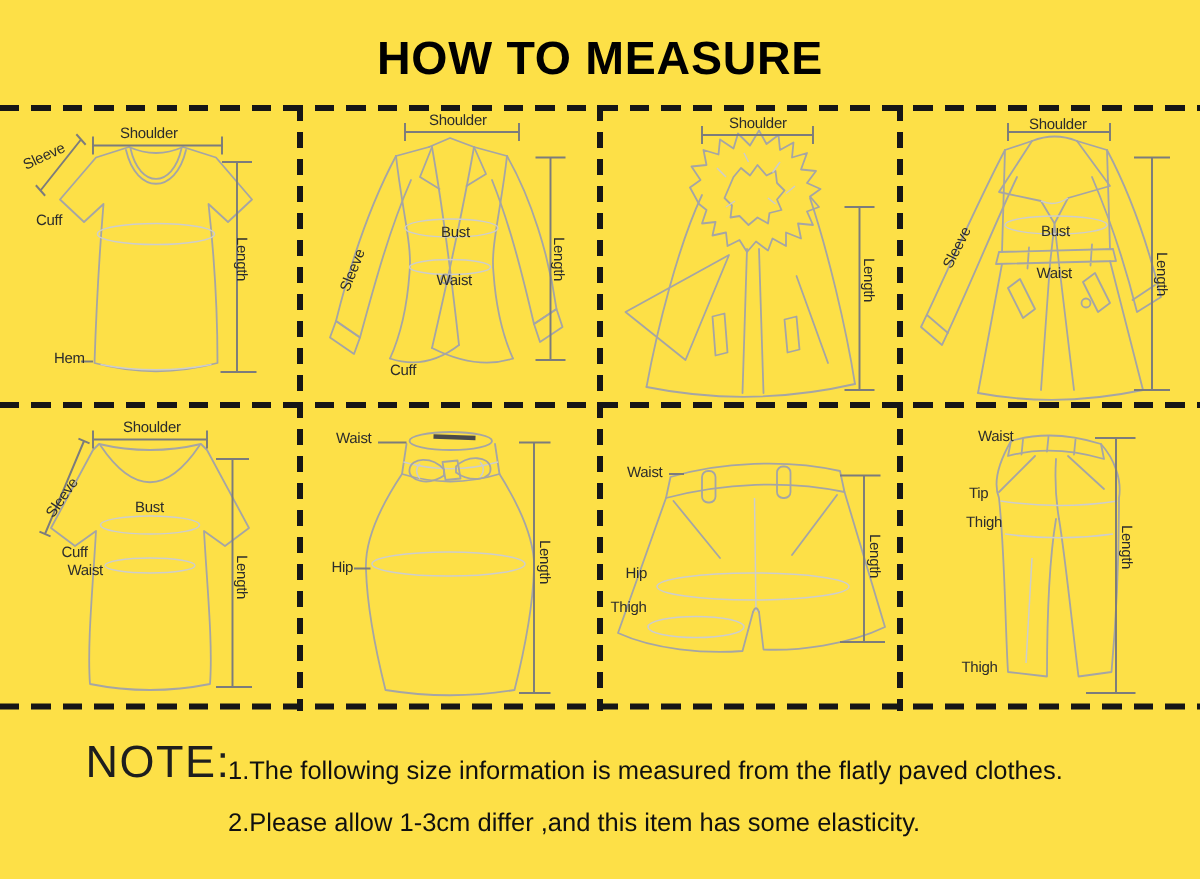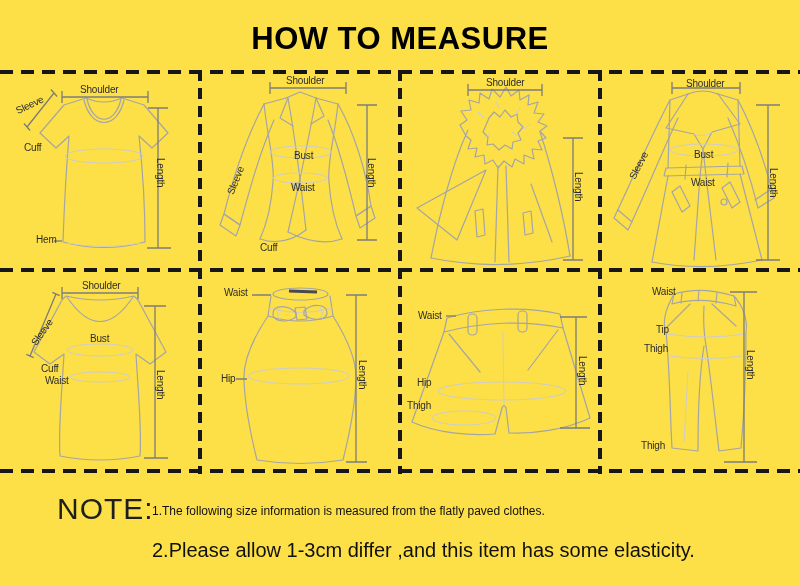--- a/index.html
+++ b/index.html
@@ -25,22 +25,22 @@
 
   .lbl { position:absolute; font-size:10px; line-height:11px; color:#2c2c2c;
          letter-spacing:-0.2px; white-space:nowrap; }
   .rot    { transform-origin:0 0; transform:rotate(90deg); }
   .slv25  { transform-origin:0 0; transform:rotate(-25deg); }
   .slv68  { transform-origin:0 0; transform:rotate(-68deg); }
   .slv63  { transform-origin:0 0; transform:rotate(-63deg); }
   .slv55  { transform-origin:0 0; transform:rotate(-55deg); }
 
   .note-head  { position:absolute; left:57px;  top:492px; font-size:30px; color:#1e1e1e; letter-spacing:1px; }
-  .note-line1 { position:absolute; left:152px; top:504px; font-size:12px; color:#101010; }
-  .note-line2 { position:absolute; left:152px; top:539px; font-size:20px; color:#101010; }
+  .note-line1 { position:absolute; left:152px; top:504px; font-size:17px; color:#101010; }
+  .note-line2 { position:absolute; left:152px; top:539px; font-size:17px; color:#101010; }
 </style>
 </head>
 <body>
 
 <div class="page">
 
   <div class="title">HOW TO MEASURE</div>
 
   <div>
     <div class="hline" style="top:70px"></div>
@@ -210,21 +210,21 @@
       <path class="g" d="M82,23 L81,33 M99,21 L98,31 M117,23 L116,33"></path>
       <path class="g" d="M104,36 C103,52 104,64 106,76"></path>
       <path class="g" d="M74,24 C66,38 62,52 66,62 C70,100 70,145 72,178 L98,181 C98,140 100,100 104,76"></path>
       <path class="g" d="M134,26 C143,36 148,50 146,62 C146,100 144,145 141,178 L119,181 C114,140 110,100 106,76"></path>
       <path class="g" d="M66,58 L90,34 M112,34 L136,56"></path>
       <path class="gl" d="M67,64 Q106,70 145,64 M70,86 Q106,91 142,86"></path>
       <path class="gl" d="M88,102 L84,172"></path>
       <path class="dim" d="M144,22 V192 M130,22 H157 M124,192 H157"></path>
     </svg>
     <span class="lbl" style="left:52px;top:16px">Waist</span>
-    <span class="lbl" style="left:56px;top:54px">Tip</span>
+    <span class="lbl" style="left:46px;top:54px">Tip</span>
     <span class="lbl" style="left:44px;top:73px">Thigh</span>
     <span class="lbl" style="left:41px;top:170px">Thigh</span>
     <span class="lbl rot" style="left:156px;top:80px">Length</span>
   </div>
 
   <div>
     <span class="note-head">NOTE:</span>
     <span class="note-line1">1.The following size information is measured from the flatly paved clothes.</span>
     <span class="note-line2">2.Please allow 1-3cm differ ,and this item has some elasticity.</span>
   </div>

